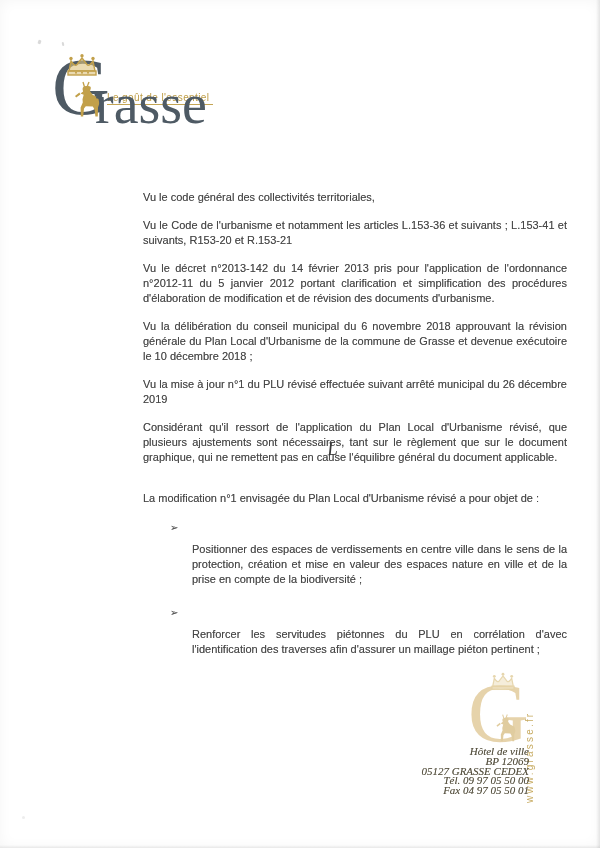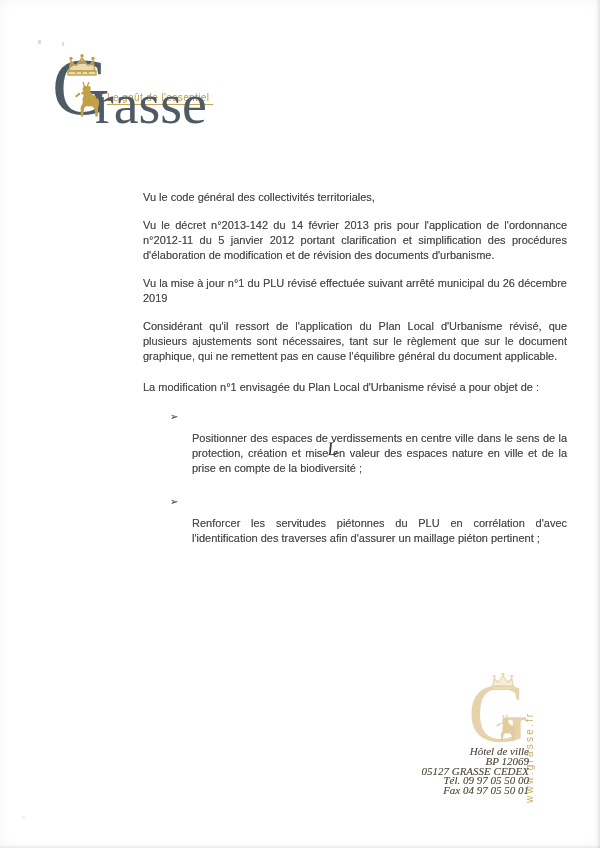--- a/index.html
+++ b/index.html
@@ -34,21 +34,21 @@
   .body-text{
     position:absolute;left:143px;top:190px;width:424px;
     font-size:11px;line-height:15px;color:#474747;
     text-align:justify;text-shadow:0 0 .5px rgba(70,70,70,.55);
   }
   .doc-heading{font-size:11.5px;font-weight:bold;margin:0 0 13px;
     display:inline-block;border-bottom:1.2px solid #454545;padding-bottom:1px;}
   .heading-row{margin:0 0 13px;}
   .heading-row .doc-heading{margin:0;}
   .para{margin:0 0 13px;}
-  .intro{margin-top:16px;}
+  .intro{margin-top:26px;}
   .bullets{padding-left:27px;}
   .bullet{display:flex;margin:0 0 17px;}
   .bullet-marker{flex:0 0 22px;font-size:10px;color:#555;padding-top:1px;}
   .bullet-text{flex:1;text-align:justify;margin-top:23px;}
 
   
   .annotation{position:absolute;left:327px;top:438px;
     font-family:"Liberation Serif",serif;font-style:italic;font-size:19px;
     color:#3a3a3a;transform:rotate(-4deg);}
 
@@ -105,21 +105,23 @@
         <path fill="#c2a04a" d="M15,6 c-2.4,0 -3.6,1.6 -3.4,3.4 l0.5,2 -2.6,2.2 3.2,1.2 -1.2,4.4 0.3,3.4 -2.2,5 0.2,9 2.4,0 0.8,-8 1.8,-2.4 7,0.4 1.8,3 0.8,7 2.4,0 0.2,-9 1.4,-4.4 -1.2,-5.4 -5.6,-3 -2.6,-3.6 0.8,-3 c0.3,-1.4 -1,-2.2 -2.6,-2.2 z"></path>
         <path fill="#c2a04a" d="M4,16 l4.4,-3.4 1,1.8 -4.2,3.2 z"></path>
       </svg>
     </span>
     <span class="logo-tagline">Le goût de l'essentiel</span>
     <span class="logo-rest">rasse</span>
   </div>
 
   <div class="body-text">
     <p class="para">Vu le code général des collectivités territoriales,</p>
+    <p class="para">Vu le Code de l'urbanisme et notamment les articles L.153-36 et suivants ; L.153-41 et suivants, R153-20 et R.153-21</p>
     <p class="para">Vu le décret n°2013-142 du 14 février 2013 pris pour l'application de l'ordonnance n°2012-11 du 5 janvier 2012 portant clarification et simplification des procédures d'élaboration de modification et de révision des documents d'urbanisme.</p>
+    <p class="para">Vu la délibération du conseil municipal du 6 novembre 2018  approuvant la révision générale du Plan Local d'Urbanisme de la commune de Grasse et devenue exécutoire le 10 décembre 2018 ;</p>
     <p class="para">Vu la mise à jour n°1 du PLU révisé effectuée suivant arrêté municipal du 26 décembre 2019</p>
     <p class="para">Considérant qu'il ressort de l'application du Plan Local d'Urbanisme révisé, que plusieurs ajustements sont nécessaires, tant sur le règlement que sur le document graphique, qui ne remettent pas en cause l'équilibre général du document applicable.</p>
     <p class="para intro">La modification n°1 envisagée du Plan Local d'Urbanisme révisé a pour objet de :</p>
     <div class="bullets">
       <div class="bullet">
         <span class="bullet-marker">➢</span>
         <span class="bullet-text">Positionner des espaces de verdissements en centre ville dans le sens de la protection, création et mise en valeur des espaces nature en ville et de la prise en compte de la biodiversité ;</span>
       </div>
       <div class="bullet">
         <span class="bullet-marker">➢</span>

